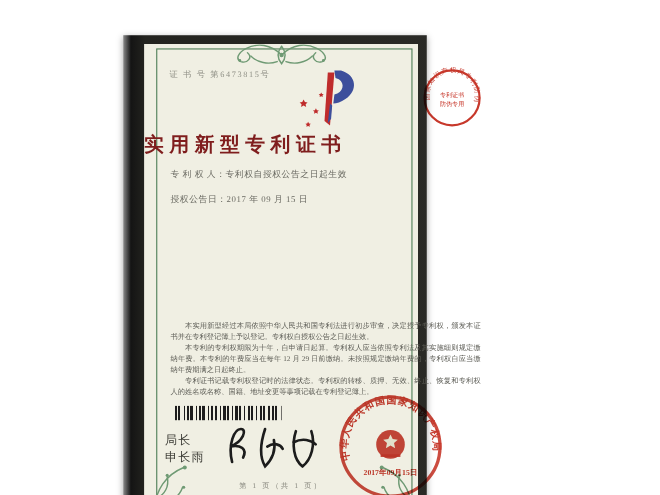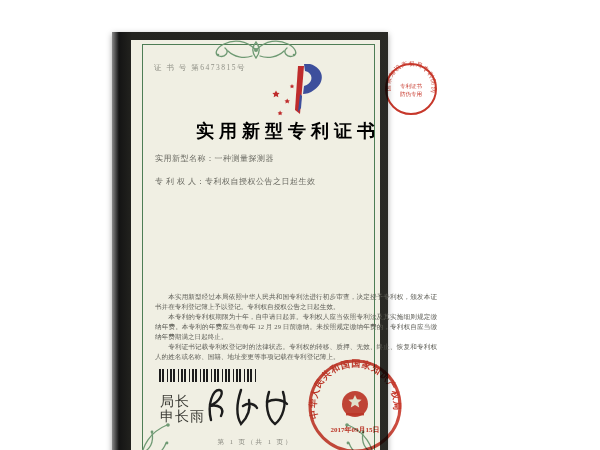--- a/index.html
+++ b/index.html
@@ -8,31 +8,31 @@
   .photo { position:absolute; left:112px; top:0; width:276px; height:444px;
            background:linear-gradient(90deg,#8a8a8a 0,#141414 7px,#23231f 20px,#2b2b27 330px,#555 344px);
            box-shadow:0 2px 6px rgba(0,0,0,.35);margin-top:32px; }
   .paper { position:absolute; left:19px; top:8px; right:8px; bottom:8px;
            background:#f0efe3; }
   .frame { position:absolute; left:11px; top:4px; right:5px; bottom:15px;
            border:1.5px solid #4d7d55; }
   .certno { position:absolute; left:23px; top:23px; font-size:7.5px; color:#8f9086;
             letter-spacing:1.5px; }
   .logo { position:absolute; left:137px; top:20px; width:64px; height:58px; }
-  .title { position:absolute; left:0; right:0; top:79px; text-align:right;
-           font-size:18px; font-weight:bold; color:#000000; letter-spacing:5px; }
+  .title { position:absolute; left:0; right:0; top:79px; text-align:left;
+           font-size:18px; font-weight:bold; color:#7f1d1d; letter-spacing:5px; }
   .fields { position:absolute; left:24px; top:113px; right:14px; }
   .frow { height:23px; font-size:8px; color:#6a6a62; letter-spacing:.5px; }
   .frow .lbl { display:inline-block; }
   .paras { position:absolute; left:24px; top:252px; width:282px; font-size:6.6px;
            line-height:10px; color:#5d5d56; text-align:justify; }
   .paras p { text-indent:2em; }
   .barcode { position:absolute; left:28px; top:329px; width:97px; height:13px;
              background:repeating-linear-gradient(90deg,#1d1d1d 0 2px,#f0efe3 2px 3px,#1d1d1d 3px 5px,#f0efe3 5px 8px,#1d1d1d 8px 9px,#f0efe3 9px 11px); }
-  .officer { position:absolute; left:29px; top:354px; font-size:14px; color:#3c3c36;
+  .officer { position:absolute; left:19px; top:354px; font-size:11px; color:#3c3c36;
              line-height:15px; letter-spacing:1px; }
   .sig { position:absolute; left:66px; top:340px; width:96px; height:58px; }
   .seal-main { position:absolute; left:176px; top:318px; width:96px; height:96px;
                mix-blend-mode:multiply; }
   .seal-corner { position:absolute; left:252px; top:21px; width:56px; height:56px;
                  mix-blend-mode:multiply; }
   .pagefoot { position:absolute; left:0; right:0; top:398px; text-align:center;
               font-size:6.5px; color:#85857c; letter-spacing:2px; }
   .orn-top { position:absolute; left:50%; top:-3px; transform:translateX(-50%); }
   .orn-bl { position:absolute; left:6px; bottom:6px; }
@@ -111,22 +111,22 @@
           <path id="cArc" d="M 8,32 A 21,21 0 1 1 48,32"></path>
         </defs>
       <text font-size="6" fill="#c7382b" letter-spacing="1">
         <textPath href="#cArc" startOffset="2">国家知识产权局专利防伪</textPath>
       </text>
       <text x="28" y="27" text-anchor="middle" font-size="5.5" fill="#c7382b">专利证书</text>
       <text x="28" y="35" text-anchor="middle" font-size="5.5" fill="#c7382b">防伪专用</text>
     </svg>
 
     <div class="fields">
-      <div class="frow"><span class="lbl">实用新型名称：</span><span>一种测量探测器</span></div>
       <div class="frow"><span class="lbl">专 利 权 人：</span><span>专利权自授权公告之日起生效</span></div>
+      <div class="frow"><span class="lbl">授权公告日：</span><span>2017 年 09 月 15 日</span></div>
     </div>
 
     <div class="paras">
       <p>本实用新型经过本局依照中华人民共和国专利法进行初步审查，决定授予专利权，颁发本证书并在专利登记簿上予以登记。专利权自授权公告之日起生效。</p>
       <p>本专利的专利权期限为十年，自申请日起算。专利权人应当依照专利法及其实施细则规定缴纳年费。本专利的年费应当在每年 12 月 29 日前缴纳。未按照规定缴纳年费的，专利权自应当缴纳年费期满之日起终止。</p>
       <p>专利证书记载专利权登记时的法律状态。专利权的转移、质押、无效、终止、恢复和专利权人的姓名或名称、国籍、地址变更等事项记载在专利登记簿上。</p>
     </div>
 
     <div class="barcode"></div>
 

